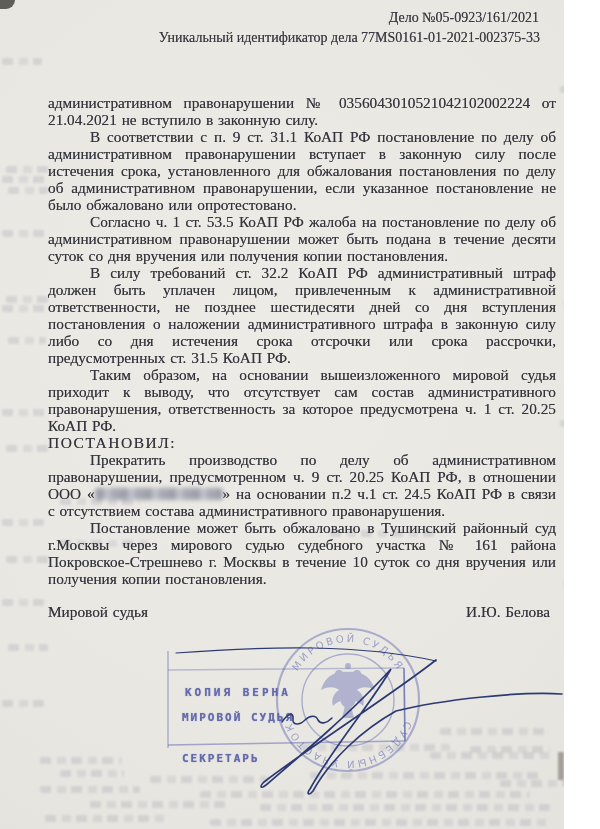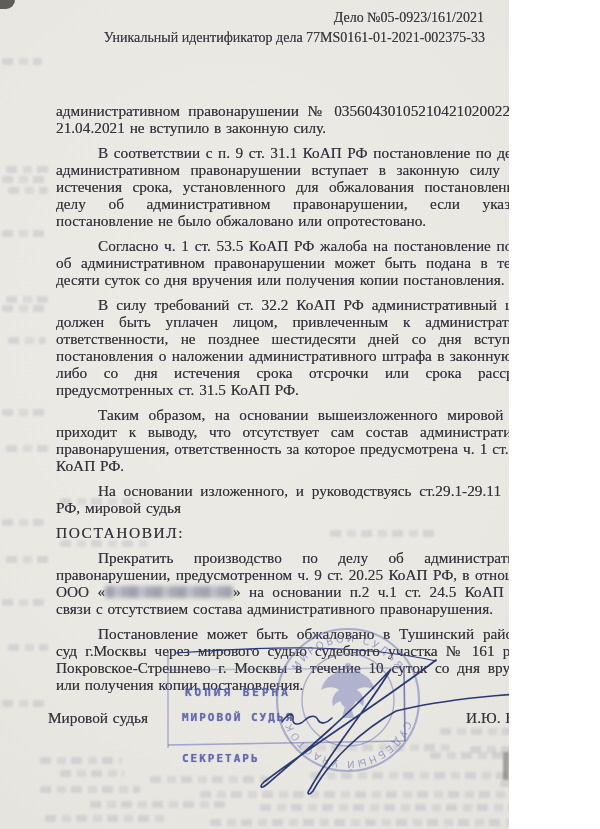--- a/index.html
+++ b/index.html
@@ -1,33 +1,33 @@
 <!DOCTYPE html>
 <html><head>
 <meta charset="utf-8">
 <style>
   html,body{margin:0;padding:0;}
   .page{
-    position:relative;width:509px;height:829px;overflow:hidden;
+    position:relative;width:564px;height:829px;overflow:hidden;
     background:radial-gradient(120% 90% at 45% 40%, #edebe6 0%, #e9e7e2 55%, #e2e0da 100%);
     font-family:"Liberation Serif", serif;
   }
   
   .hdr{
     position:absolute;top:8px;right:24px;text-align:right;
     font-size:14px;line-height:20px;color:#3a3a42;
     text-shadow:0 0 .5px rgba(40,40,55,.65);
   }
   
   .doc{
     position:absolute;top:54px;left:48px;width:508px;
     font-size:15.3px;line-height:17px;color:#33333b;text-align:justify;
     text-shadow:0 0 .5px rgba(35,35,50,.6);word-spacing:1px;
   }
-  .doc p{margin:8px;text-indent:42px;}
+  .doc p{margin:0;text-indent:42px;}
   .doc p.noindent{text-indent:0;}
   .heading{
     margin:13px 0 21px;text-align:left;text-indent:0 !important;
     letter-spacing:1.5px;font-size:15.5px;
   }
   .sigrow{
     display:flex;justify-content:space-between;margin-top:16px;padding-right:6px;
   }
   .redacted{
     display:inline-block;width:128px;height:12px;vertical-align:-1px;border-radius:3px;
@@ -107,21 +107,20 @@
     <div style="padding-right:1px;">Дело №05-0923/161/2021</div>
     <div>Уникальный идентификатор дела 77MS0161-01-2021-002375-33</div>
   </div>
 
   <div class="doc content">
     <p class="noindent">административном правонарушении № 0356043010521042102002224 от 21.04.2021  не вступило в законную силу.</p>
     <p>В соответствии с п. 9 ст. 31.1 КоАП РФ постановление по делу об административном правонарушении вступает в законную силу после истечения срока, установленного для обжалования постановления по делу об административном правонарушении, если указанное постановление не было обжаловано или опротестовано.</p>
     <p>Согласно ч. 1 ст. 53.5 КоАП РФ жалоба на постановление по делу об административном правонарушении может быть подана в течение десяти суток со дня вручения или получения копии постановления.</p>
     <p>В силу требований ст. 32.2 КоАП РФ административный штраф должен быть уплачен лицом, привлеченным к административной ответственности, не позднее шестидесяти дней со дня вступления постановления о наложении административного штрафа в законную силу либо со дня истечения срока отсрочки или срока рассрочки, предусмотренных ст. 31.5 КоАП РФ.</p>
     <p>Таким образом, на основании вышеизложенного мировой судья приходит к выводу, что отсутствует сам состав административного правонарушения, ответственность за которое предусмотрена ч. 1 ст. 20.25 КоАП РФ.</p>
-    <p>На основании изложенного, и руководствуясь  ст.29.1-29.11 КоАП РФ, мировой судья</p>
 
     <p class="heading">ПОСТАНОВИЛ:</p>
 
     <p><span>Прекратить производство по делу об административном правонарушении, предусмотренном ч. 9 ст. 20.25 КоАП РФ, в отношении ООО «</span><span class="redacted"></span><span>» на основании п.2 ч.1 ст. 24.5 КоАП РФ в связи с отсутствием состава административного правонарушения.</span></p>
     <p>Постановление может быть обжаловано в Тушинский районный суд г.Москвы через мирового судью судебного участка № 161 района Покровское-Стрешнево г. Москвы в течение 10 суток со дня вручения или получения копии постановления.</p>
 
     <div class="sigrow">
       <span>Мировой судья</span>
       <span>И.Ю. Белова</span>
     </div>

